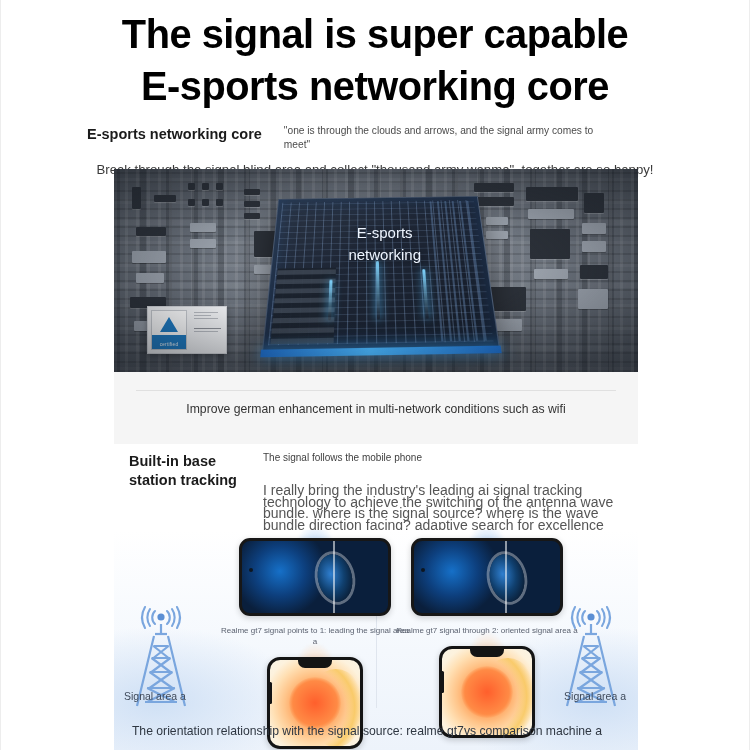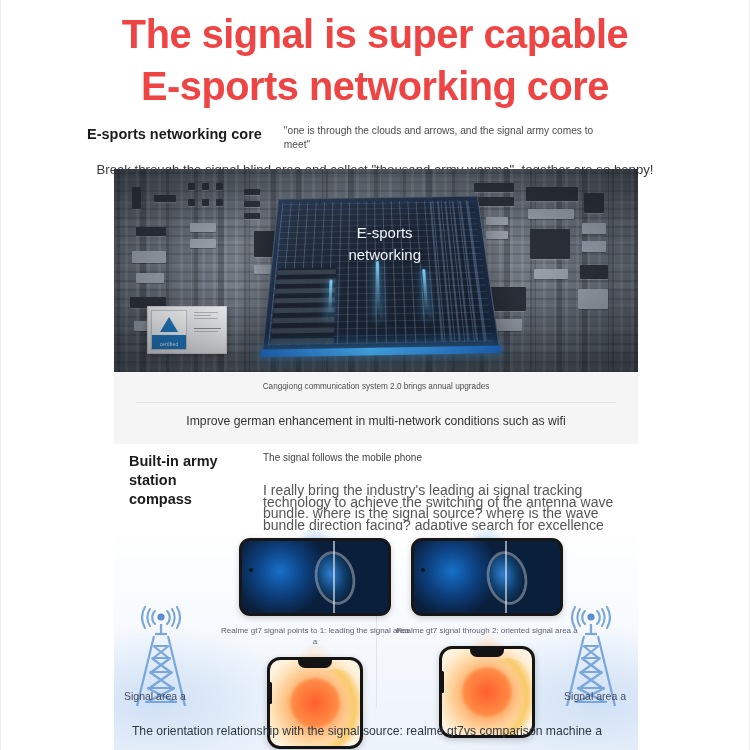--- a/index.html
+++ b/index.html
@@ -14,21 +14,21 @@
     position:absolute;inset:0;
     border-left:1px solid #ededed;
     border-right:1px solid #ededed;
     box-sizing:border-box;
   }
 
   
   .headline{
     text-align:center;
     font-weight:bold;
-    color:#ef4444;
+    color:#000000;
     letter-spacing:-0.5px;
   }
   .headline .l1{
     display:block;font-size:41px;line-height:52px;padding-top:8px;
     transform:scaleX(.97);
   }
   .headline .l2{
     display:block;font-size:41px;line-height:52px;
     transform:scaleX(.97);
   }
@@ -325,28 +325,27 @@
             <i class="m"></i>
           <i class="b"></i>
             <i class="m"></i>
         </div>
       </div>
 
       <div class="vignette"></div>
     </div>
 
     <div class="chip-caps">
-      <div class="chip-cap">Cangqiong communication system 2.0 brings annual upgrades</div>
     </div>
     <div class="chip-rule"></div>
     <div class="chip-foot">Improve german enhancement in multi-network conditions such as wifi</div>
   </div>
 
   <div class="compassrow">
-    <div class="cp-strong">Built-in army station compass</div>
+    <div class="cp-strong">Built-in base station tracking</div>
     <div class="cp-right">
       <div class="cp-head">The signal follows the mobile phone</div>
       <div class="cp-body">I really bring the industry's leading ai signal tracking technology to achieve the switching of the antenna wave bundle. where is the signal source? where is the wave bundle direction facing? adaptive search for excellence and reduce signal dead corners?</div>
     </div>
   </div>
 
   <div class="sigpanel">
 
     <div class="tower left">
       <svg viewBox="0 0 74 118">

